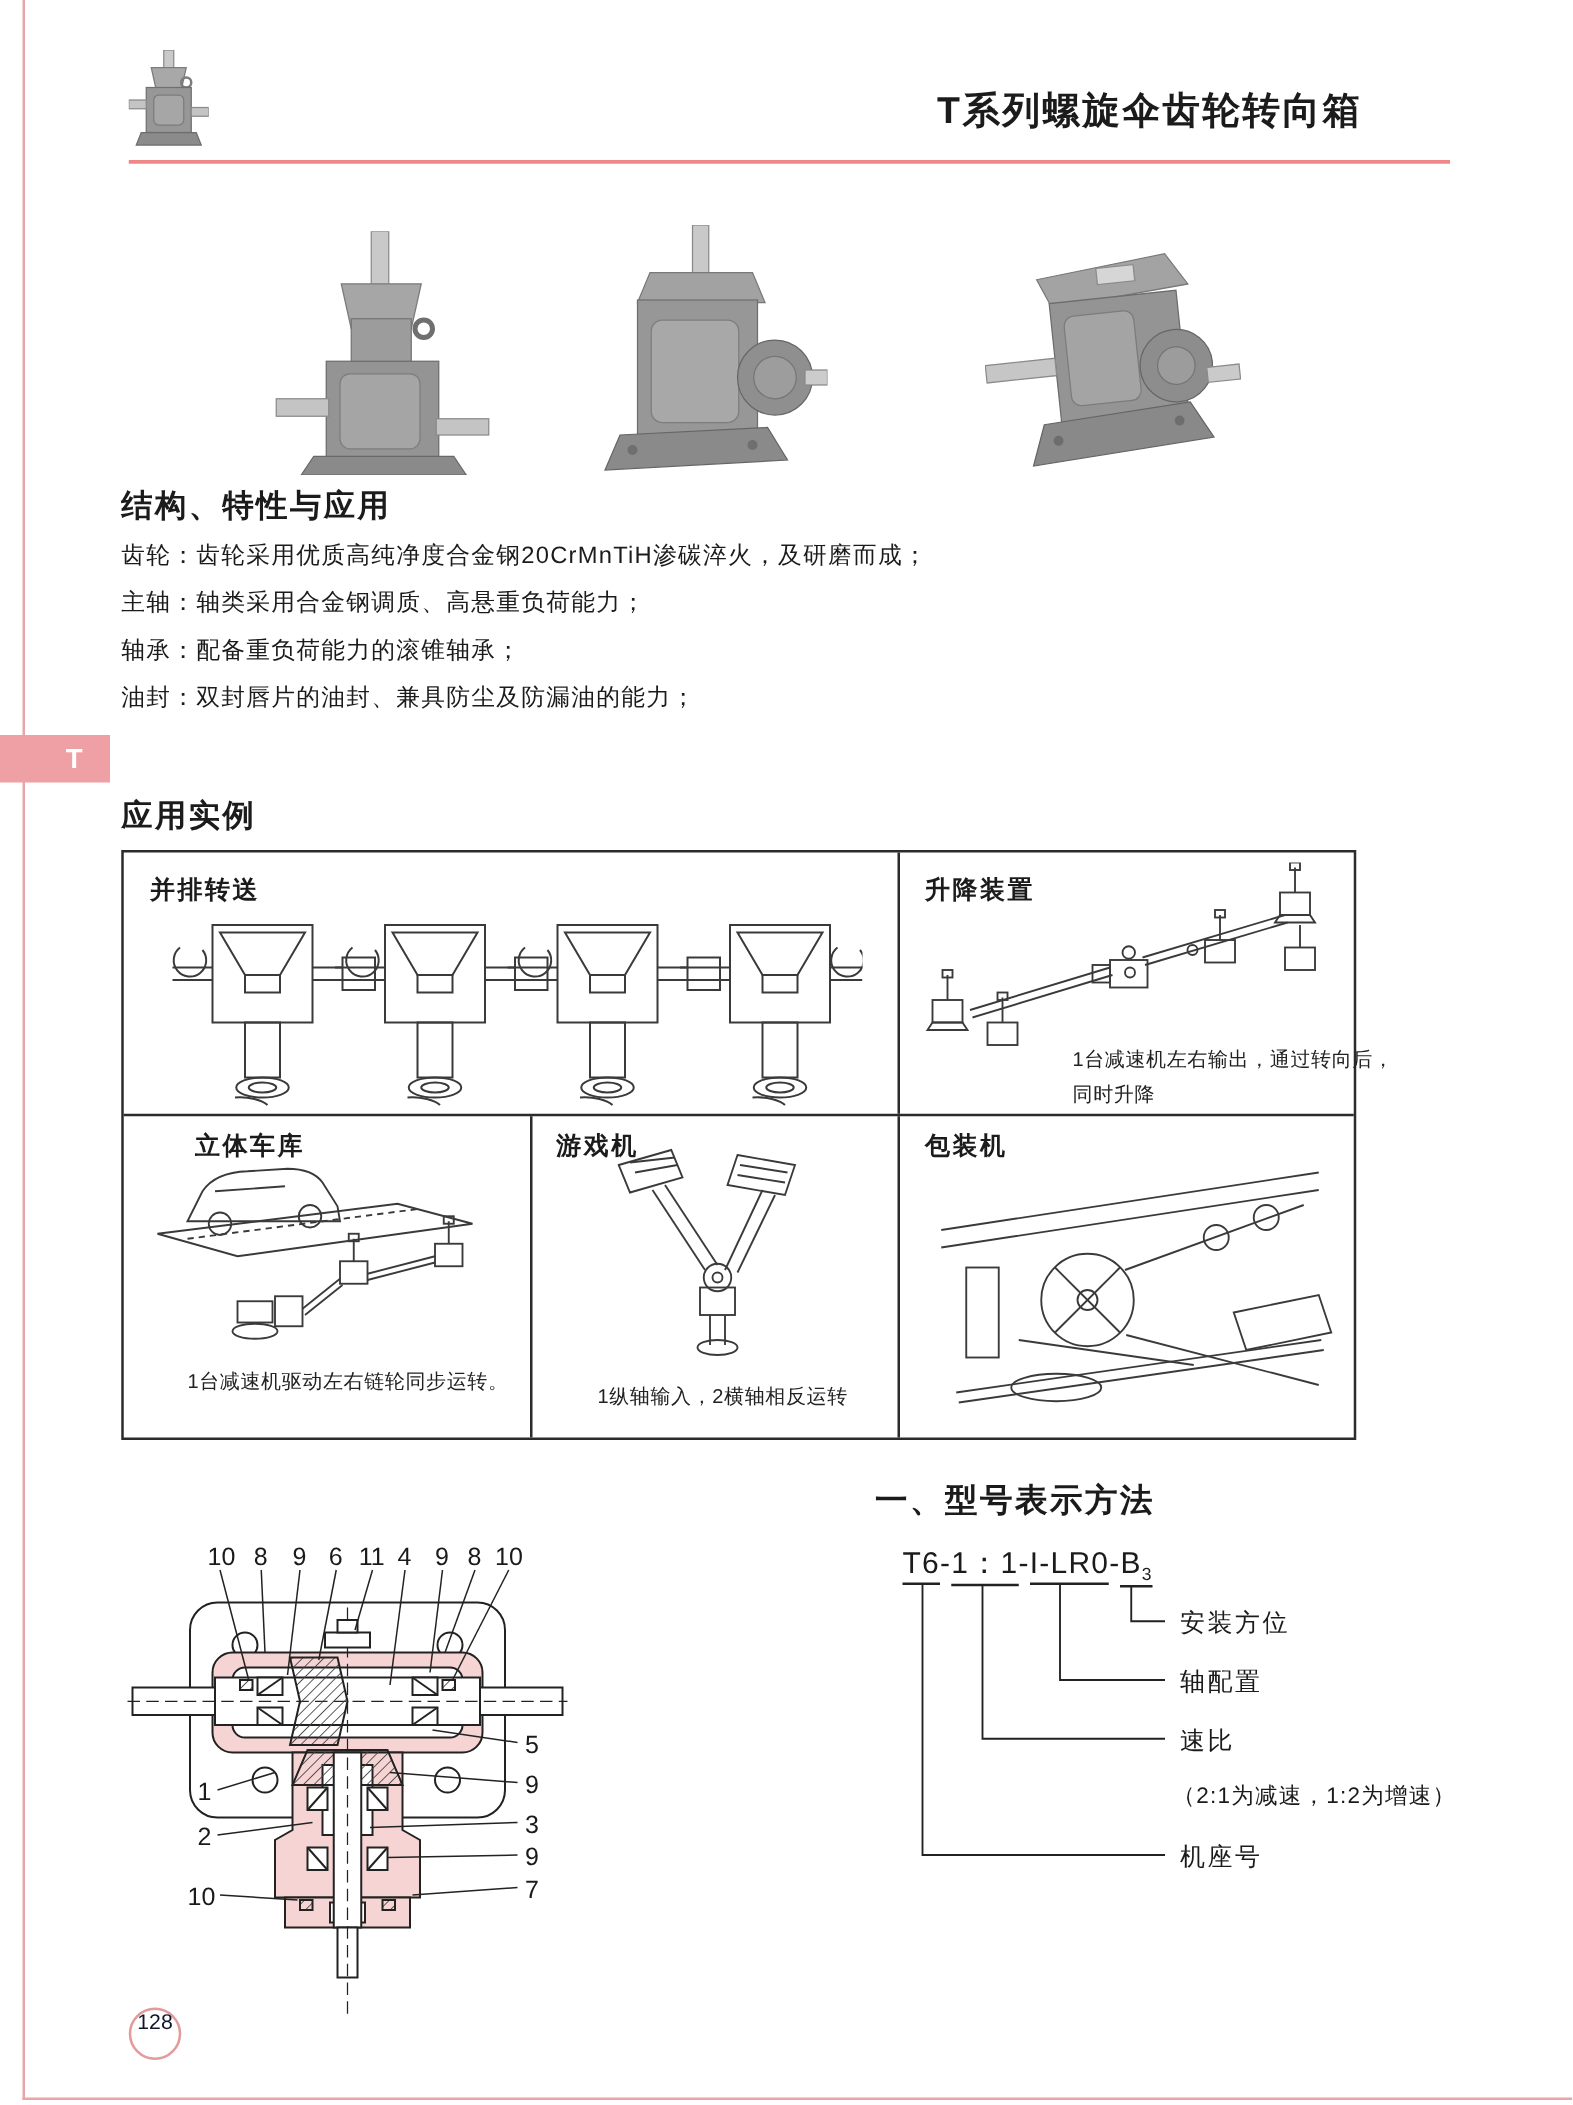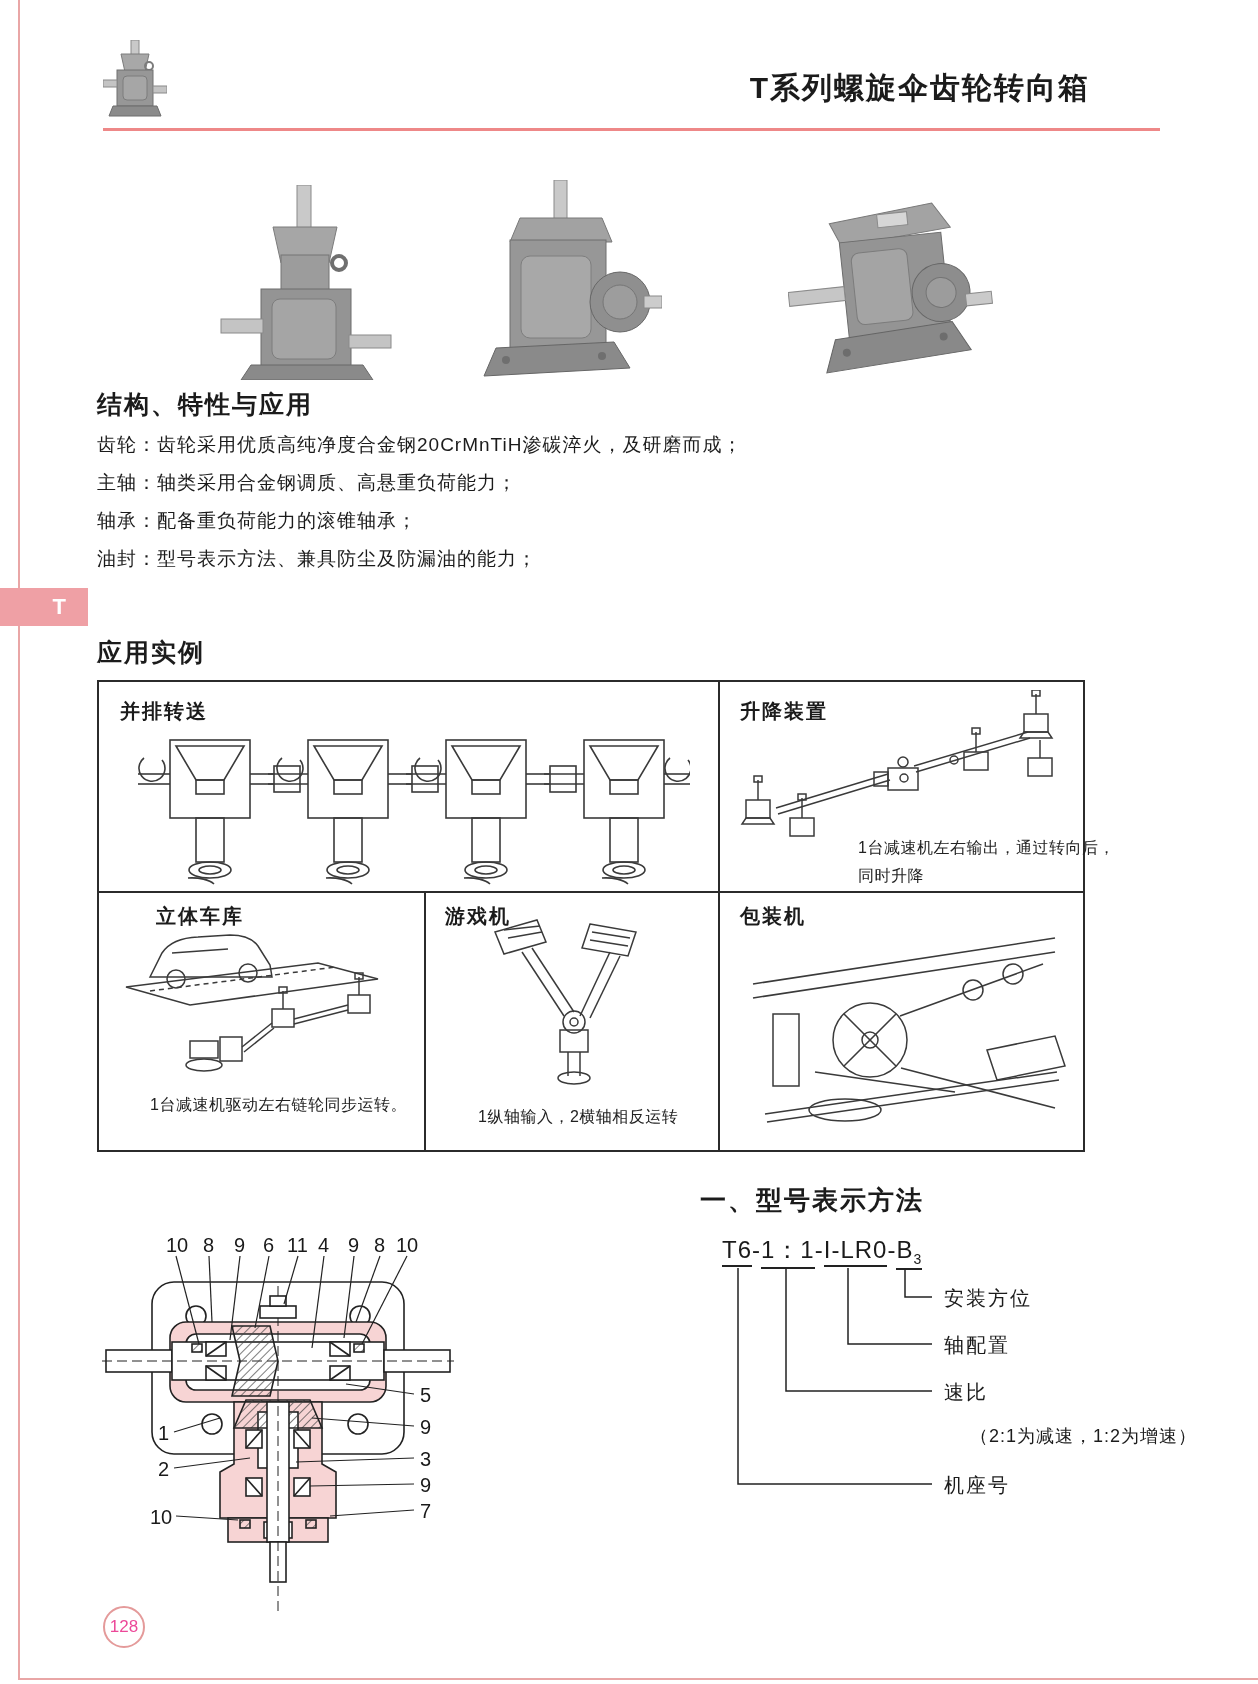--- a/index.html
+++ b/index.html
@@ -18,21 +18,21 @@
   .tbl{border:2px solid #2b2b2b;box-sizing:border-box;}
   .tbl-div{background:#2b2b2b;position:absolute;}
   .parts{font-size:19px;line-height:31px;letter-spacing:1px;}
   .parts span{display:block;}
   .code{font-size:24px;font-weight:500;letter-spacing:1px;white-space:nowrap;}
   .code .u{border-bottom:2px solid #222;padding-bottom:1px;display:inline-block;}
   .code sub{font-size:14px;}
   .mlabel{font-size:20px;letter-spacing:2px;white-space:nowrap;}
   .mnote{font-size:18px;letter-spacing:1px;white-space:nowrap;}
   .pagenum{width:38px;height:38px;border:2px solid #e49a9a;border-radius:50%;
-           display:flex;align-items:center;justify-content:center;font-size:17px;color:#ec4899;}
+           display:flex;justify-content:center;font-size:17px;color:#0f172a;}
   svg text{font-family:"Liberation Sans","DejaVu Sans",sans-serif;}
 </style>
 </head>
 <body>
 
 <div class="page">
 
   <div class="abs pink-line" style="left:18px;top:0;width:2px;height:1680px;"></div>
   <div class="abs pink-line" style="left:18px;top:1678px;width:1240px;height:2px;"></div>
 
@@ -95,21 +95,21 @@
       <circle cx="52" cy="158" r="4" fill="#6d6d6d"></circle>
         <circle cx="150" cy="152" r="4" fill="#6d6d6d"></circle>
     </g>
   </svg>
 
   <div class="abs h2" style="left:97px;top:388px;">结构、特性与应用</div>
   <div class="abs" style="left:97px;top:426px;">
     <div class="body-line">齿轮：齿轮采用优质高纯净度合金钢20CrMnTiH渗碳淬火，及研磨而成；</div>
     <div class="body-line">主轴：轴类采用合金钢调质、高悬重负荷能力；</div>
     <div class="body-line">轴承：配备重负荷能力的滚锥轴承；</div>
-    <div class="body-line">油封：型号表示方法、兼具防尘及防漏油的能力；</div>
+    <div class="body-line">油封：双封唇片的油封、兼具防尘及防漏油的能力；</div>
   </div>
 
   <div class="abs tab-t" style="left:0;top:588px;width:88px;height:38px;">T</div>
 
   <div class="abs h2" style="left:97px;top:636px;">应用实例</div>
 
   <div class="abs tbl" style="left:97px;top:680px;width:988px;height:472px;">
     <div class="tbl-div" style="left:0;top:209px;width:984px;height:2px;"></div>
     <div class="tbl-div" style="left:619px;top:0;width:2px;height:209px;"></div>
     <div class="tbl-div" style="left:325px;top:211px;width:2px;height:257px;"></div>
@@ -415,20 +415,20 @@
   <svg class="abs" style="left:700px;top:1250px;" width="260" height="250" viewBox="0 0 260 250" stroke="#222" stroke-width="1.5">
     <polyline points="205,18 205,47 232,47" fill="none"></polyline>
     <polyline points="148,18 148,94 232,94" fill="none"></polyline>
     <polyline points="86,18 86,141 232,141" fill="none"></polyline>
     <polyline points="38,18 38,234 232,234" fill="none"></polyline>
   </svg>
 
   <div class="abs mlabel" style="left:944px;top:1285px;">安装方位</div>
   <div class="abs mlabel" style="left:944px;top:1332px;">轴配置</div>
   <div class="abs mlabel" style="left:944px;top:1379px;">速比</div>
-  <div class="abs mnote" style="left:970px;top:1424px;">（2:1为减速，1:2为增速）</div>
+  <div class="abs mnote" style="left:938px;top:1424px;">（2:1为减速，1:2为增速）</div>
   <div class="abs mlabel" style="left:944px;top:1472px;">机座号</div>
 
   <div class="abs pagenum" style="left:103px;top:1606px;">
     <span>128</span>
   </div>
 
 </div>
 
 </body></html>

